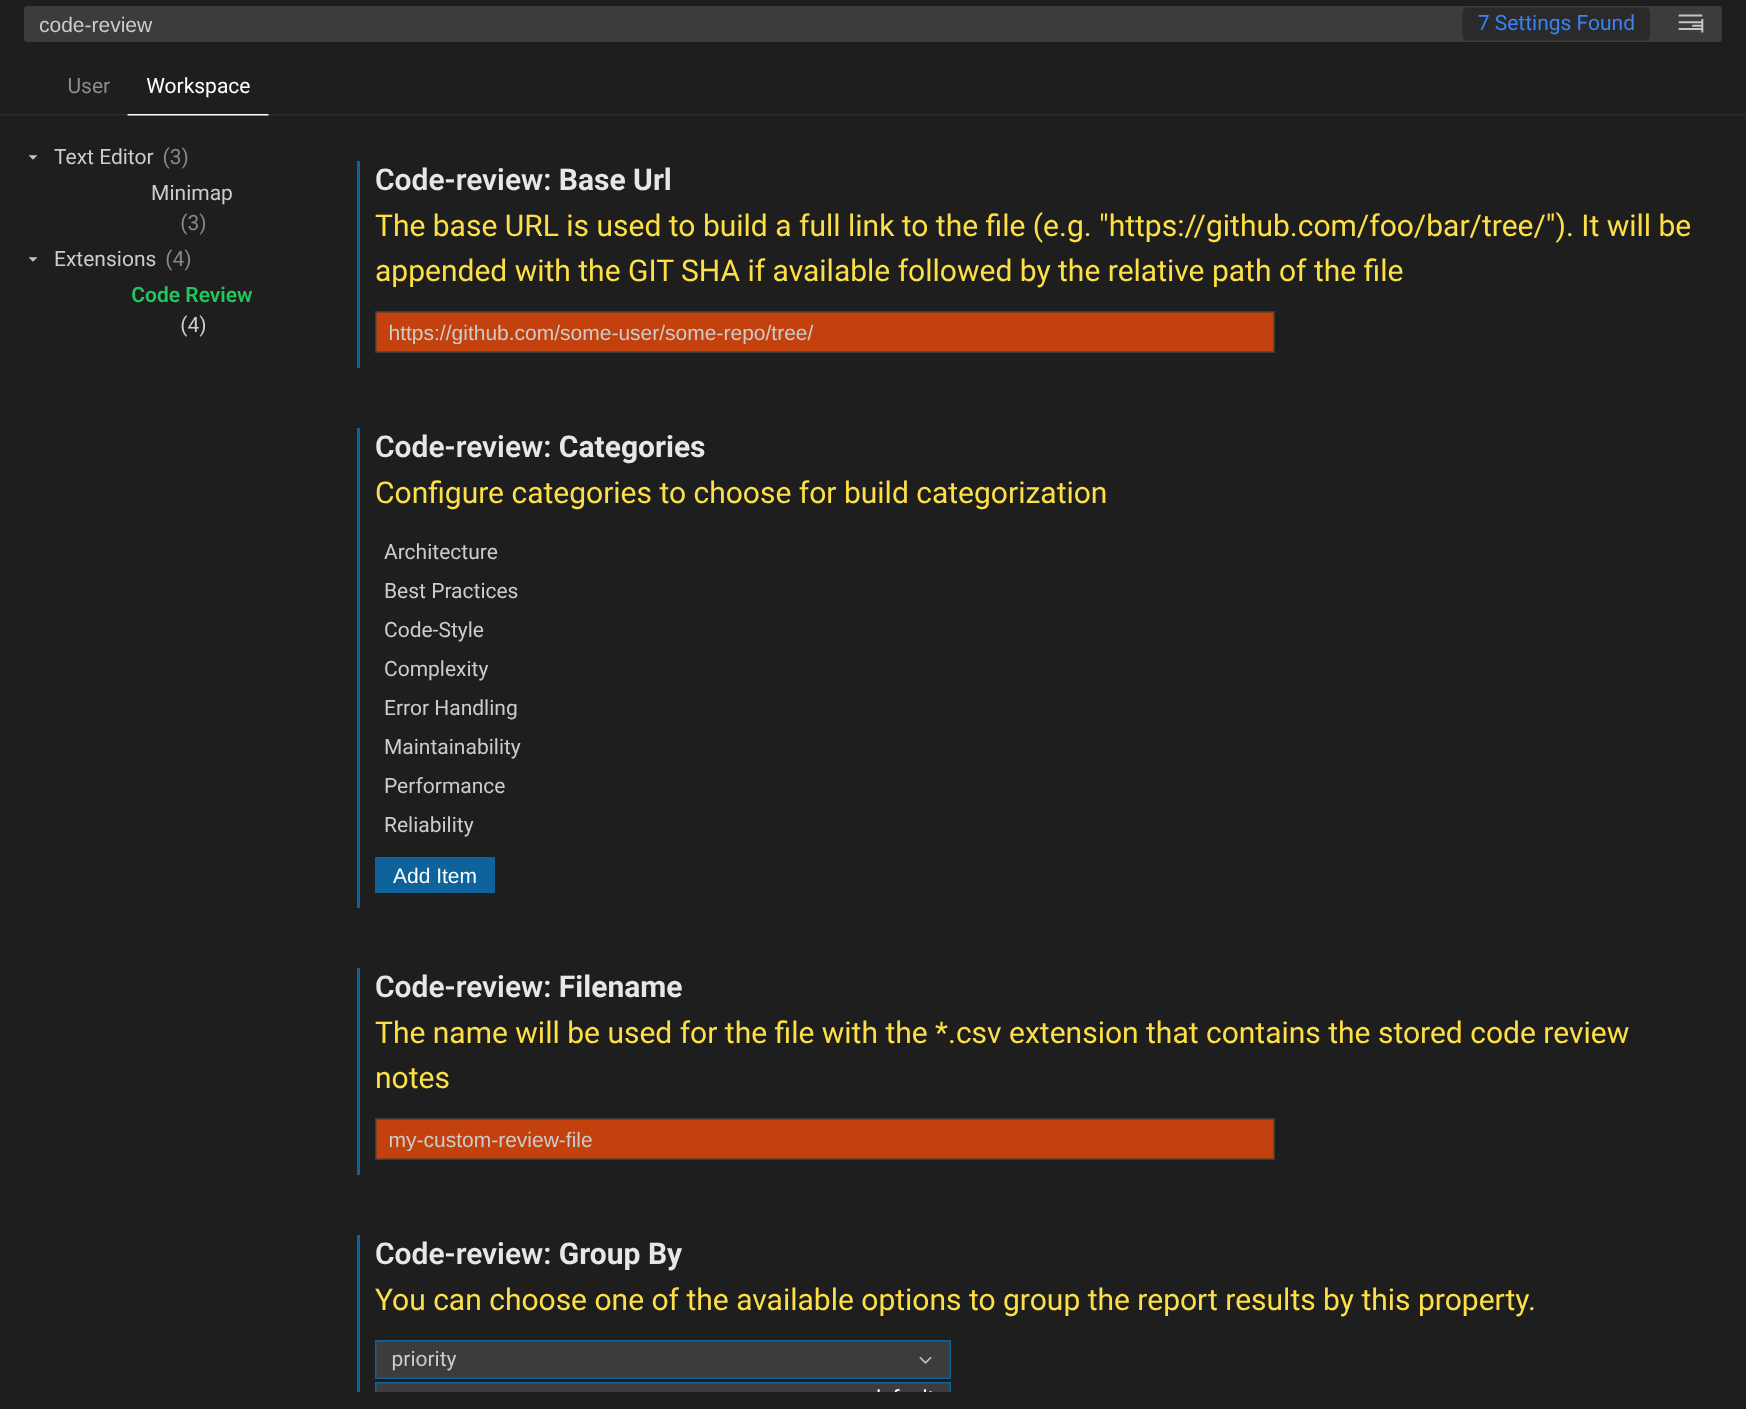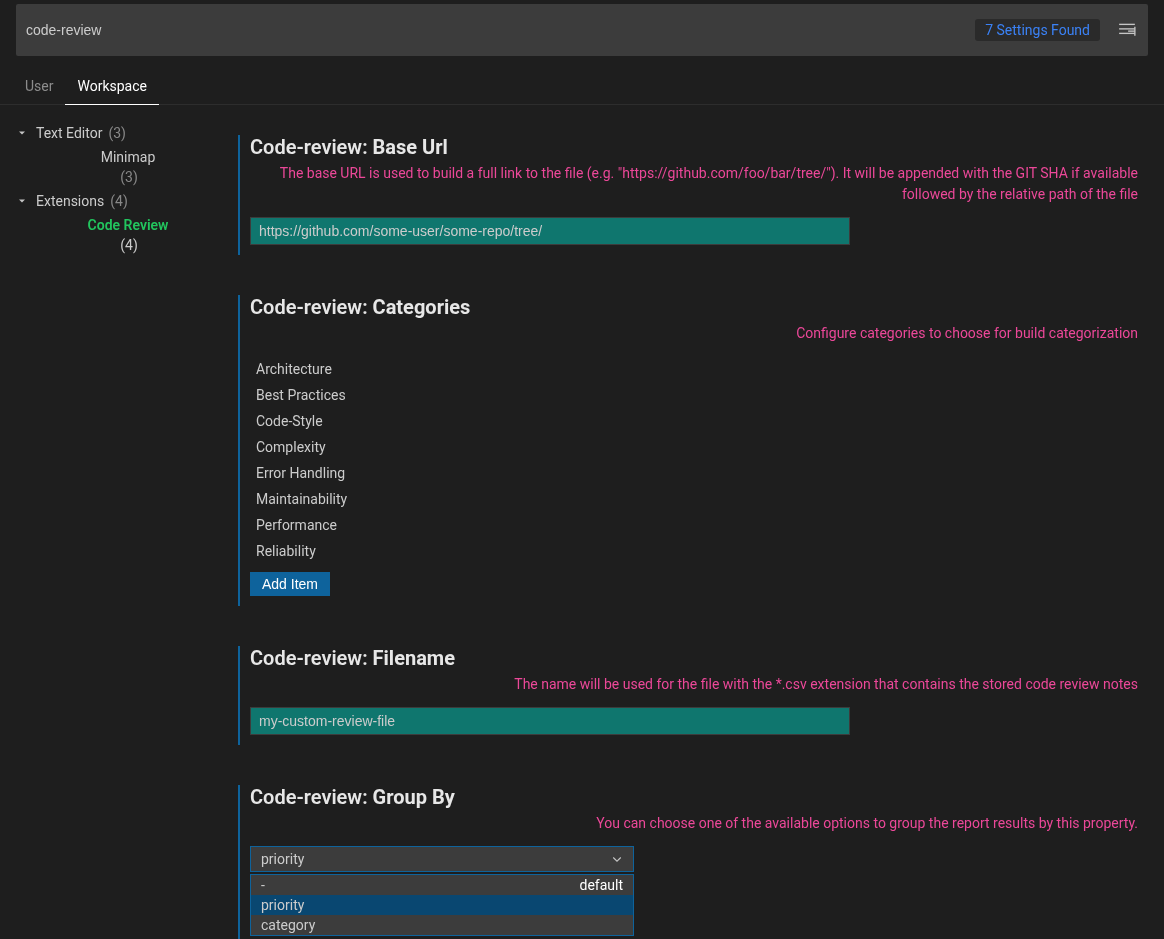--- a/index.html
+++ b/index.html
@@ -10,21 +10,21 @@
     font-size: 13px;
     width: 1164px;
     height: 939px;
     overflow: hidden;
   }
   .search-bar {
     display: flex;
     align-items: center;
     background: #3c3c3c;
     margin: 4px 16px 0 16px;
-    height: 52px;
+    height: 24px;
     border-radius: 2px;
   }
   .search-input {
     flex: 1;
     background: transparent;
     border: none;
     outline: none;
     color: #cccccc;
     font-size: 14px;
     padding: 0 10px;
@@ -40,21 +40,21 @@
   .filter-icon {
     color: #c5c5c5;
     padding: 0 12px;
     cursor: pointer;
     display: flex;
     align-items: center;
   }
   .tabs {
     display: flex;
     gap: 0;
-    padding: 8px 16px 0 13px;
+    padding: 8px 16px 0 33px;
     border-bottom: 1px solid #2d2d2d;
     margin: 8px 0 0 0;
     align-items: center;
   }
   .tab {
     padding: 6px 12px 10px 12px;
     font-size: 14px;
     color: #8c8c8c;
     cursor: pointer;
     border-bottom: 1px solid transparent;
@@ -100,28 +100,27 @@
   }
   .setting-title {
     font-size: 20px;
     color: #e7e7e7;
     margin-bottom: 4px;
     margin-top: 12px;
   }
   .setting-title .prefix { font-weight:600; }
   .setting-title .name { font-weight:700; }
   .setting-desc {
-    font-size: 14px;
-    color: #ec4899;
+    font-size: 20px;
+    color: #fde047;
     line-height: 1.5;
     margin-bottom: 12px;
-    text-align: right;
   }
   .text-input {
-    background: #0f766e;
+    background: #c2410c;
     border: 1px solid #3c3c3c;
     color: #cccccc;
     font-size: 14px;
     padding: 5px 8px;
     width: 600px;
     outline: none;
   }
   .list-items { margin-bottom: 8px;}
   .list-item {
     font-size: 14px;

